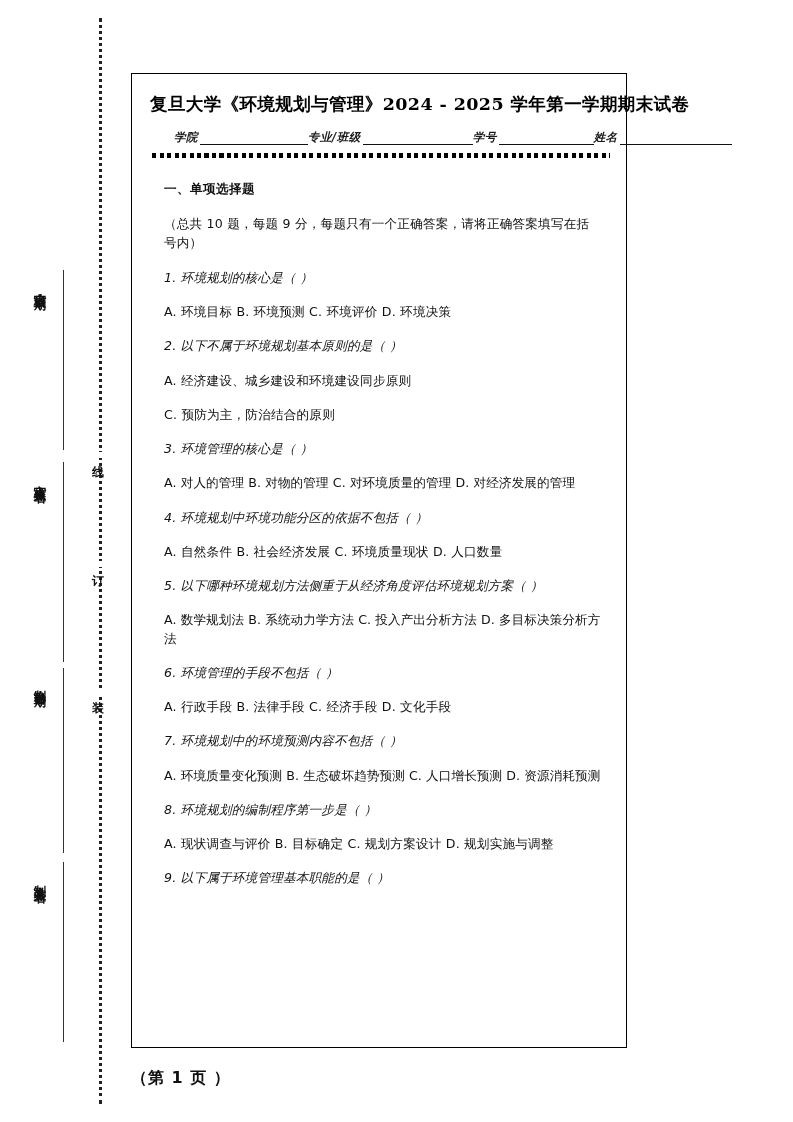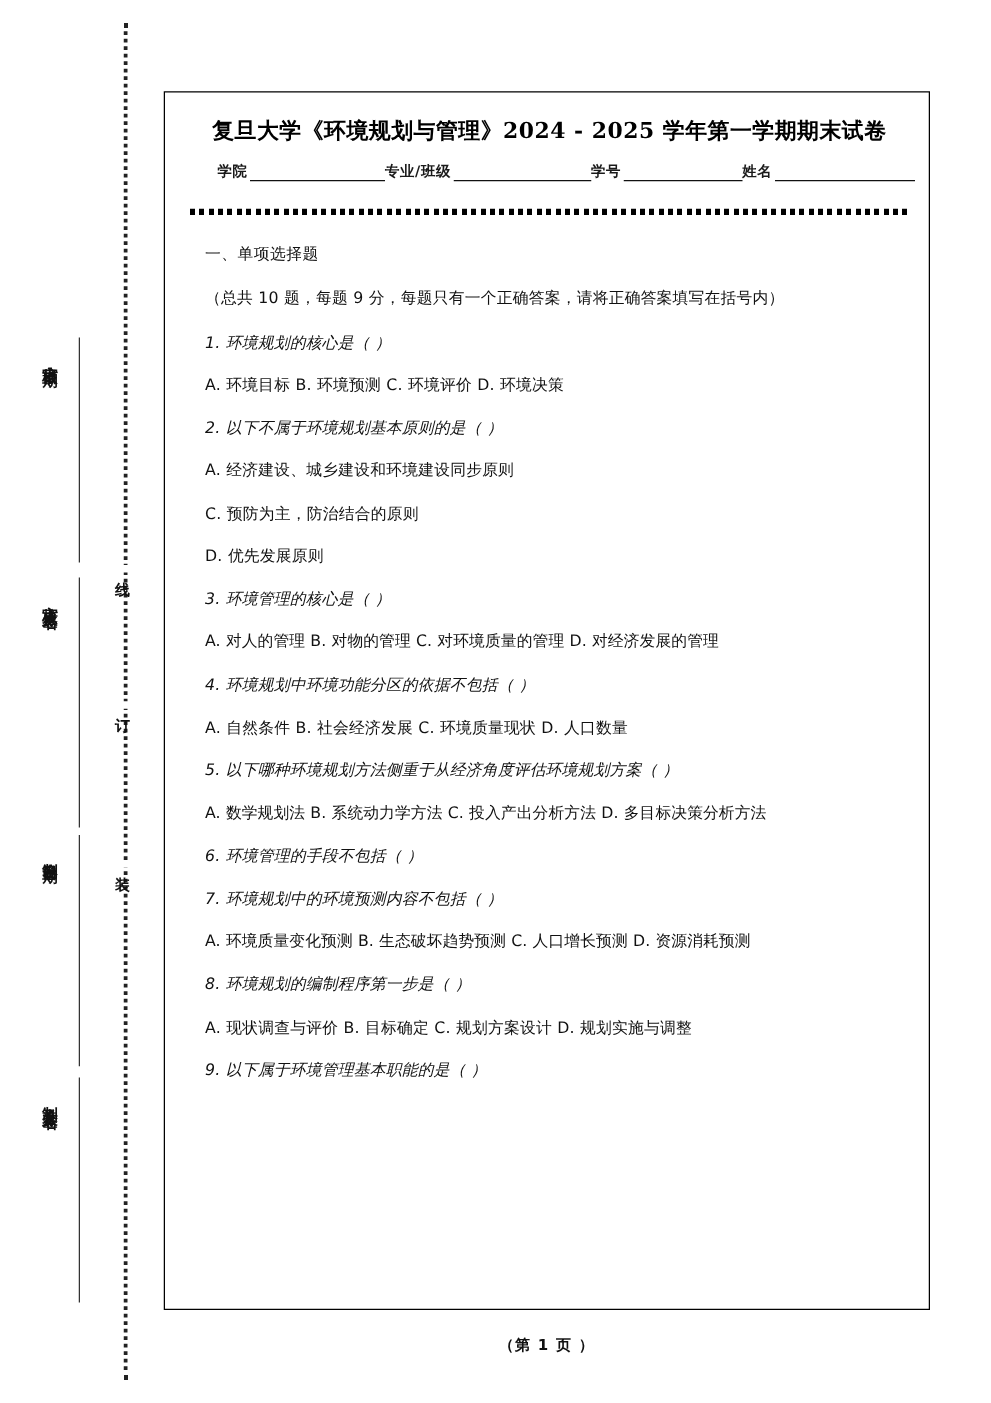--- a/index.html
+++ b/index.html
@@ -62,21 +62,21 @@
     background: #fff;
     padding: 3px 0;
     line-height: 1;
   }
 
   
   #paper-box {
     position: absolute;
     left: 131px;
     top: 73px;
-    width: 613px;
+    width: 496px;
     height: 975px;
     border: 1.4px solid #000;
     box-sizing: border-box;
     background: #fff;
   }
   #paper-inner {
     padding: 16px 14px 0 18px;
   }
 
   
@@ -92,21 +92,21 @@
   }
 
   
   #student-info {
     display: flex;
     align-items: center;
     padding: 0 6px 0 24px;
     font-size: 11.5px;
     font-weight: bold;
     font-family: "DejaVu Sans", "Liberation Sans", sans-serif;
-    margin-bottom: 14px;
+    font-style: italic;
   }
   .info-field {
     display: flex;
     align-items: flex-end;
   }
   .info-label {
     white-space: nowrap;
     padding-right: 2px;
     letter-spacing: 0.5px;
   }
@@ -171,20 +171,21 @@
   #questions {
     padding: 0 10px 0 14px;
     font-family: "DejaVu Sans", "Liberation Sans", sans-serif;
     font-size: 12.6px;
     color: #111;
     line-height: 1.45;
   }
   .q-section-title {
     margin: 22px 0 17px 0;
     letter-spacing: 0.4px;
+    font-weight: bold;
   }
   .q-note {
     margin: 0 0 17px 0;
     letter-spacing: 0.2px;
   }
   .q-stem {
     margin: 0 0 16px 0;
     letter-spacing: 0.2px;
     font-style: italic;
   }
@@ -193,23 +194,23 @@
     letter-spacing: 0.2px;
   }
   .q-options.tight { letter-spacing: 0.1px; }
 
   
   #page-footer {
     position: absolute;
     left: 131px;
     top: 1068px;
     width: 613px;
-    text-align: center;
-    font-family: "DejaVu Sans", "Liberation Sans", sans-serif;
-    font-size: 12px;
+    text-align: left;
+    font-family: "DejaVu Sans", "Liberation Sans", sans-serif;
+    font-size: 16px;
     font-weight: bold;
     color: #111;
     letter-spacing: 1px;
   }
 </style>
 </head>
 <body>
 
 <div id="seal-area">
   <div class="vline-solid" style="top:270px;height:180px;"></div>
@@ -264,32 +265,32 @@
     <div id="questions">
       <div class="q-section-title">一、单项选择题</div>
       <div class="q-note">（总共 10 题，每题 9 分，每题只有一个正确答案，请将正确答案填写在括号内）</div>
 
       <div class="q-stem">1. 环境规划的核心是（ ）</div>
       <div class="q-options">A. 环境目标  B. 环境预测  C. 环境评价  D. 环境决策</div>
 
       <div class="q-stem">2. 以下不属于环境规划基本原则的是（ ）</div>
       <div class="q-options">A. 经济建设、城乡建设和环境建设同步原则</div>
       <div class="q-options">C. 预防为主，防治结合的原则</div>
-      <div class="q-options">D. 优先发展原则</div>
 
       <div class="q-stem">3. 环境管理的核心是（ ）</div>
       <div class="q-options tight">A. 对人的管理  B. 对物的管理  C. 对环境质量的管理  D. 对经济发展的管理</div>
 
       <div class="q-stem">4. 环境规划中环境功能分区的依据不包括（ ）</div>
       <div class="q-options">A. 自然条件  B. 社会经济发展  C. 环境质量现状  D. 人口数量</div>
 
       <div class="q-stem">5. 以下哪种环境规划方法侧重于从经济角度评估环境规划方案（ ）</div>
       <div class="q-options tight">A. 数学规划法  B. 系统动力学方法  C. 投入产出分析方法  D. 多目标决策分析方法</div>
 
       <div class="q-stem">6. 环境管理的手段不包括（ ）</div>
+      <div class="q-options">A. 行政手段  B. 法律手段  C. 经济手段  D. 文化手段</div>
 
       <div class="q-stem">7. 环境规划中的环境预测内容不包括（ ）</div>
       <div class="q-options tight">A. 环境质量变化预测  B. 生态破坏趋势预测  C. 人口增长预测  D. 资源消耗预测</div>
 
       <div class="q-stem">8. 环境规划的编制程序第一步是（ ）</div>
       <div class="q-options">A. 现状调查与评价  B. 目标确定  C. 规划方案设计  D. 规划实施与调整</div>
 
       <div class="q-stem">9. 以下属于环境管理基本职能的是（ ）</div>
     </div>
 

